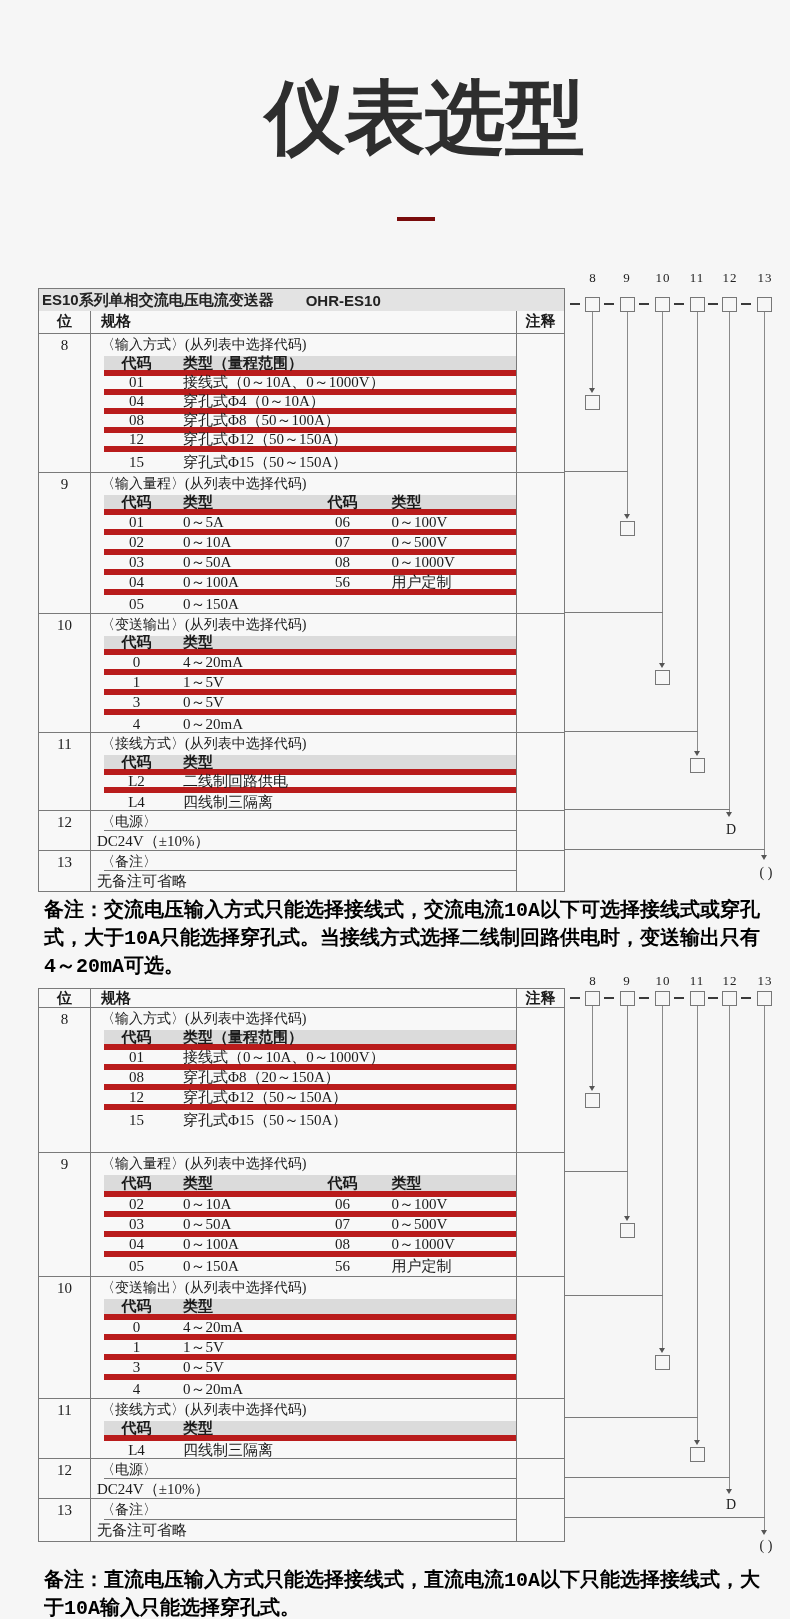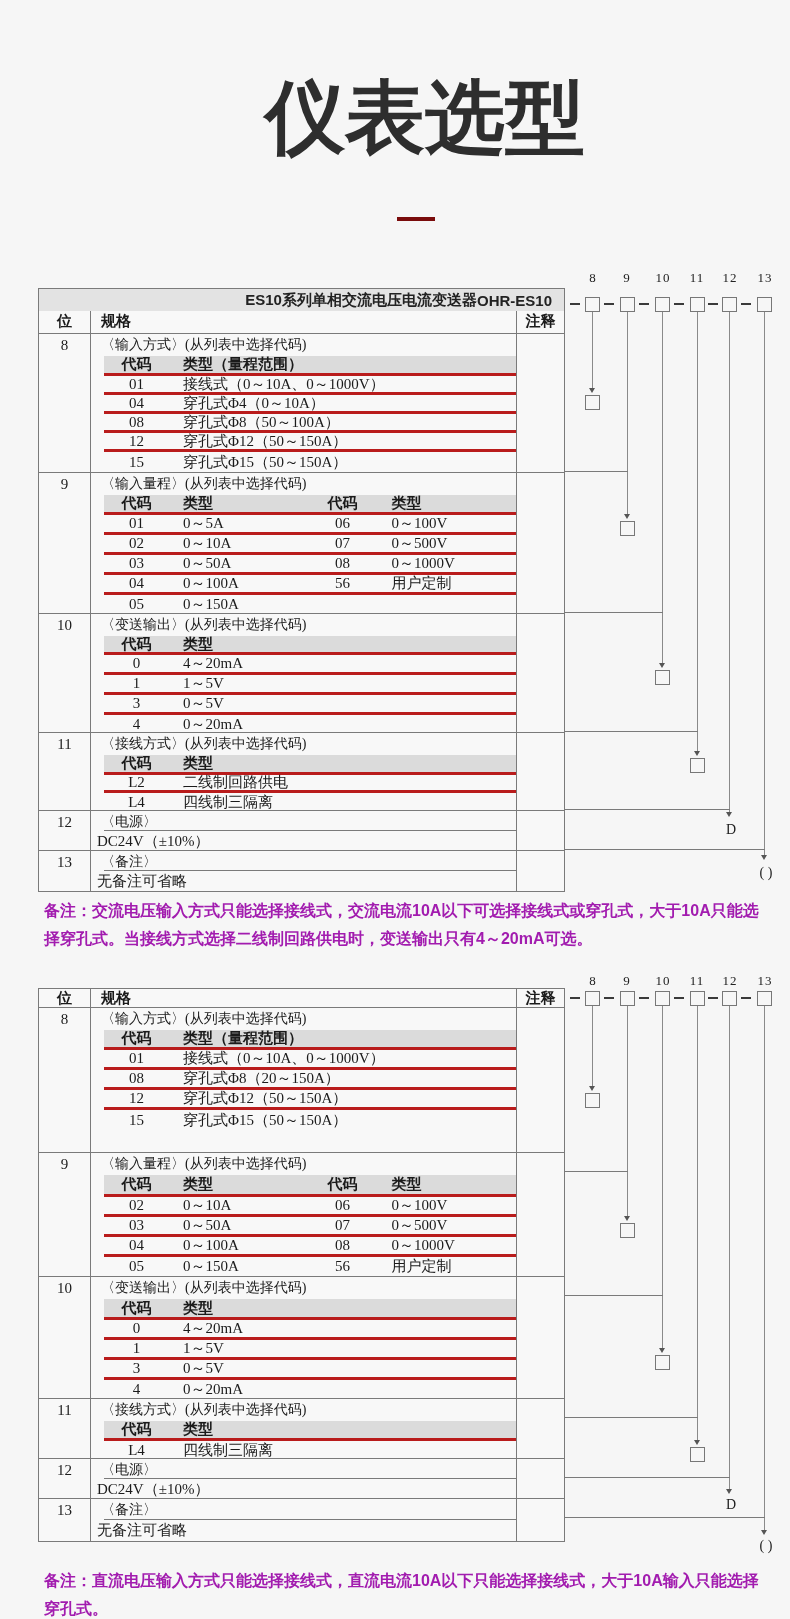--- a/index.html
+++ b/index.html
@@ -16,55 +16,55 @@
     font-family:"Liberation Sans","DejaVu Sans",sans-serif;
     font-weight:900;font-size:80px;line-height:95px;color:#2e2e2e;
   }
   .title-dash{position:absolute;left:397px;top:217px;width:38px;height:4px;background:#7a0c0c;}
   
   .mtable{
     position:absolute;left:38px;width:527px;box-sizing:border-box;
     border:1px solid #7a7a7a;background:#f8f8f8;
   }
   .tbar{
-    display:flex;justify-content:flex-end;align-items:center;
-    background:#e3e3e3;padding:0 12px 0 3px;box-sizing:border-box;
+    display:flex;justify-content:flex-start;align-items:center;
+    background:#e3e3e3;padding:0 4px 0 3px;box-sizing:border-box;gap:32px;
   }
   .tbar span{font-family:"Liberation Sans","DejaVu Sans",sans-serif;font-weight:bold;font-size:15px;color:#222;white-space:nowrap;}
   .hrow{display:flex;border-bottom:1px solid #7a7a7a;box-sizing:border-box;}
   .mrow{display:flex;border-bottom:1px solid #7a7a7a;box-sizing:border-box;}
   .mrow:last-child{border-bottom:none;}
   .cpos{width:52px;flex-shrink:0;border-right:1px solid #7a7a7a;box-sizing:border-box;
         text-align:center;font-size:15px;line-height:23px;}
   .cspec{width:426px;flex-shrink:0;border-right:1px solid #7a7a7a;box-sizing:border-box;
          display:flex;flex-direction:column;}
   .cnote{flex:1;}
   .chead{font-family:"Liberation Sans","DejaVu Sans",sans-serif;font-weight:bold;font-size:15px;line-height:20px;}
   .chead.cspec{padding-left:10px;display:block;}
   .chead.cnote{text-align:center;}
   .rhdr{font-size:14px;line-height:22px;padding-left:10px;box-sizing:border-box;flex-shrink:0;}
   .rhdr.divid{position:relative;}
   .rhdr.divid::after{content:"";position:absolute;left:13px;right:0;bottom:0;height:1px;background:#7a7a7a;}
   .rval{font-size:15px;line-height:19px;padding:1px 0 0 6px;flex:1;}
-  .sub{display:flex;margin-left:13px;border-bottom:3px solid #b91c1c;box-sizing:border-box;
+  .sub{display:flex;margin-left:13px;border-bottom:6px solid #b91c1c;box-sizing:border-box;
        font-size:15px;flex-shrink:0;align-items:center;}
   .cspec > .sub:last-child{border-bottom:none;flex:1;}
   .sub.nb{border-bottom:none;}
   .fill{flex:1;}
   .shdr{background:#dbdbdb;}
   .shdr span{font-family:"Liberation Sans","DejaVu Sans",sans-serif;font-weight:bold;}
   .sc{width:65px;text-align:center;flex-shrink:0;}
   .st{flex:1;padding-left:14px;}
   .st2{width:120px;flex-shrink:0;padding-left:14px;box-sizing:border-box;}
   .sc2{width:70px;text-align:center;flex-shrink:0;}
   
   .note{
     position:absolute;left:44px;width:722px;
-    font-family:Liberation Sans, sans-serif;
-    font-weight:bold;font-size:16px;line-height:28px;color:#a21caf;
+    font-family:Liberation Mono, monospace;
+    font-weight:bold;font-size:20px;line-height:28px;color:#000000;
   }
   
   .dg-label{position:absolute;width:26px;text-align:center;font-size:13px;line-height:15px;letter-spacing:1px;color:#222;}
   .dg-box{position:absolute;width:15px;height:15px;border:1px solid #777;box-sizing:border-box;background:#f6f6f6;}
   .dg-dash{position:absolute;width:10px;height:2px;background:#3a3a3a;}
   .dg-vline{position:absolute;width:1px;background:#8a8a8a;}
   .dg-ext{position:absolute;height:1px;background:#7a7a7a;}
   .dg-arrow{position:absolute;width:0;height:0;
     border-left:3.5px solid transparent;border-right:3.5px solid transparent;border-top:5px solid #555;}
   .dg-text{position:absolute;font-size:14px;line-height:16px;color:#1b1b1b;white-space:pre;text-align:center;}

